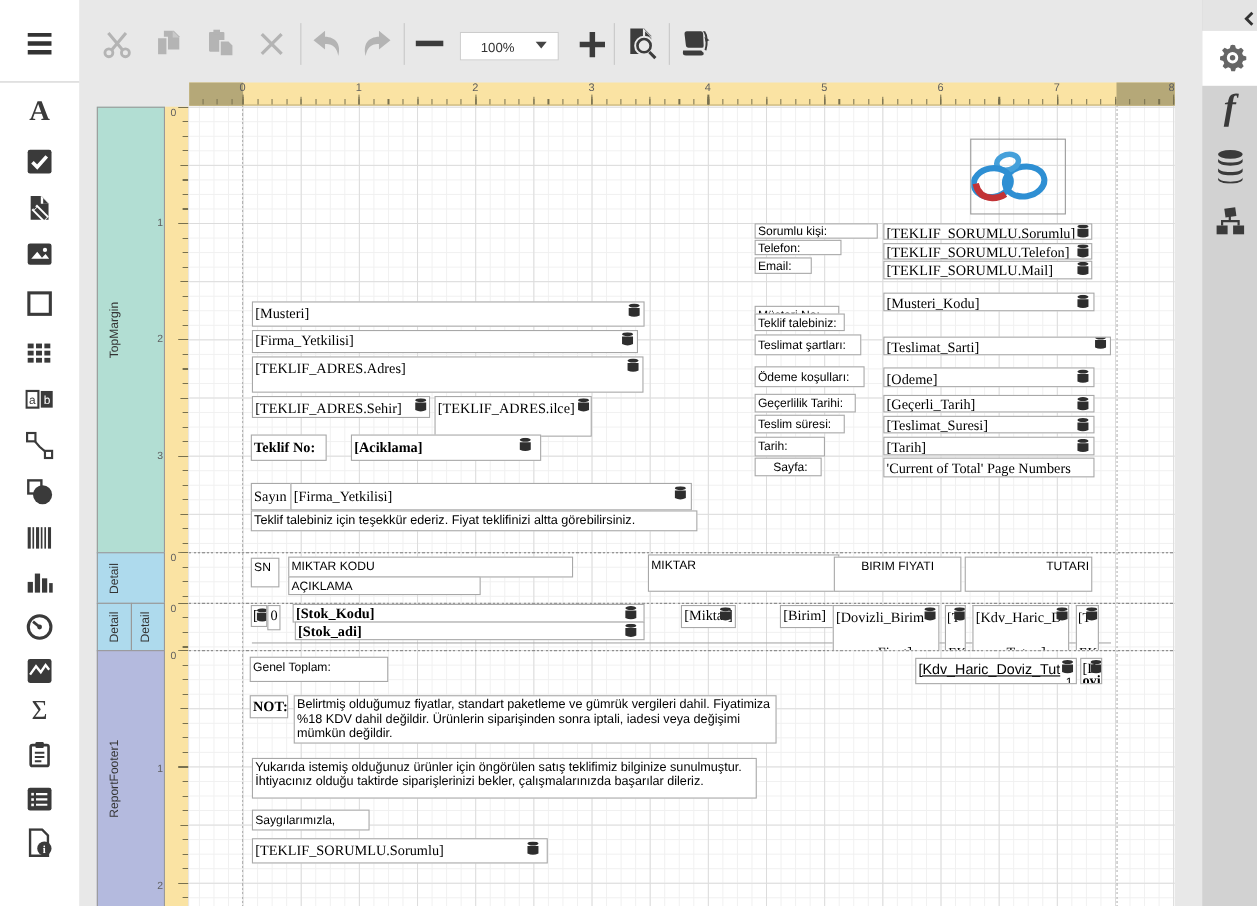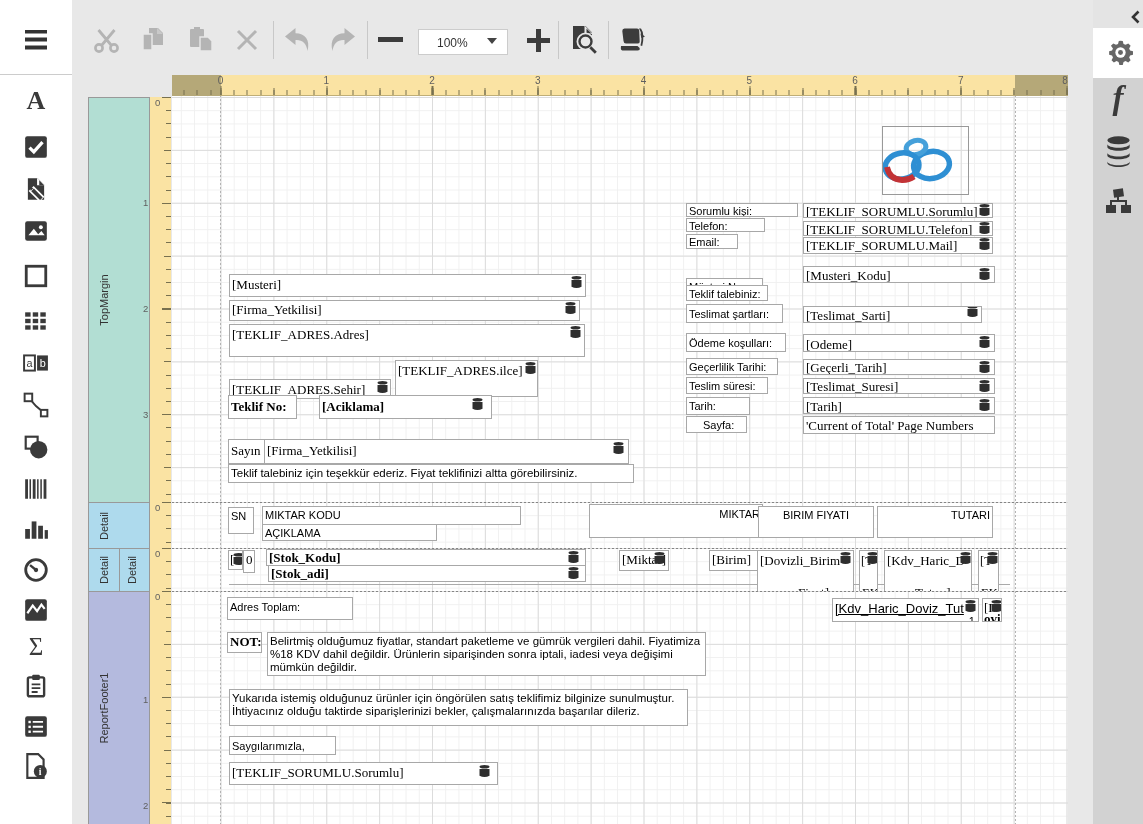--- a/index.html
+++ b/index.html
@@ -149,42 +149,42 @@
         <path d="M0.5 4 h10 v6.8 q-5 2.4 -10 0 z" fill="#2e2e2e"></path>
       </svg></div>
 <div class="el ser" style="left:229px;top:300px;width:351px;height:21px;padding-top:2px;">[Firma_Yetkilisi]<svg class="db" style="right:3px;" width="11" height="13" viewBox="0 0 11 13">
         <ellipse cx="5.5" cy="1.8" rx="5" ry="1.8" fill="#2e2e2e"></ellipse>
         <path d="M0.5 4 h10 v6.8 q-5 2.4 -10 0 z" fill="#2e2e2e"></path>
       </svg></div>
 <div class="el ser" style="left:229px;top:324px;width:356px;height:33px;padding-top:3px;">[TEKLIF_ADRES.Adres]<svg class="db" style="right:3px;" width="11" height="13" viewBox="0 0 11 13">
         <ellipse cx="5.5" cy="1.8" rx="5" ry="1.8" fill="#2e2e2e"></ellipse>
         <path d="M0.5 4 h10 v6.8 q-5 2.4 -10 0 z" fill="#2e2e2e"></path>
       </svg></div>
-<div class="el ser" style="left:229px;top:379px;width:162px;height:20px;padding-top:3px;">[TEKLIF_ADRES.Sehir]<svg class="db" style="right:2px;" width="11" height="13" viewBox="0 0 11 13">
+<div class="el ser" style="left:229px;top:360px;width:162px;height:20px;padding-top:3px;">[TEKLIF_ADRES.Sehir]<svg class="db" style="right:2px;" width="11" height="13" viewBox="0 0 11 13">
         <ellipse cx="5.5" cy="1.8" rx="5" ry="1.8" fill="#2e2e2e"></ellipse>
         <path d="M0.5 4 h10 v6.8 q-5 2.4 -10 0 z" fill="#2e2e2e"></path>
       </svg></div>
 <div class="el ser" style="left:395px;top:360px;width:143px;height:37px;padding-top:3px;">[TEKLIF_ADRES.ilce]<svg class="db" style="right:1px;" width="11" height="13" viewBox="0 0 11 13">
         <ellipse cx="5.5" cy="1.8" rx="5" ry="1.8" fill="#2e2e2e"></ellipse>
         <path d="M0.5 4 h10 v6.8 q-5 2.4 -10 0 z" fill="#2e2e2e"></path>
       </svg></div>
 <div class="el serb" style="left:228px;top:395px;width:69px;height:24px;padding-top:4px;">Teklif No:</div>
 <div class="el serb" style="left:319px;top:395px;width:173px;height:24px;padding-top:4px;">[Aciklama]<svg class="db" style="right:8px;top:2px;" width="11" height="13" viewBox="0 0 11 13">
         <ellipse cx="5.5" cy="1.8" rx="5" ry="1.8" fill="#2e2e2e"></ellipse>
         <path d="M0.5 4 h10 v6.8 q-5 2.4 -10 0 z" fill="#2e2e2e"></path>
       </svg></div>
 
 <div class="el lab" style="left:686px;top:266px;width:77px;height:17px;padding-top:2px;margin-top:12px;">Müşteri No:</div>
 <div class="el ser" style="left:803px;top:266px;width:192px;height:17px;padding-top:2px;">[Musteri_Kodu]<svg class="db" style="right:4px;" width="11" height="13" viewBox="0 0 11 13">
         <ellipse cx="5.5" cy="1.8" rx="5" ry="1.8" fill="#2e2e2e"></ellipse>
         <path d="M0.5 4 h10 v6.8 q-5 2.4 -10 0 z" fill="#2e2e2e"></path>
       </svg></div>
 <div class="el lab" style="left:686px;top:285px;width:82px;height:16px;padding-top:2px;">Teklif talebiniz:</div>
 <div class="el lab" style="left:686px;top:304px;width:97px;height:19px;padding-top:3px;">Teslimat şartları:</div>
-<div class="el ser" style="left:803px;top:306px;width:179px;height:17px;padding-top:2px;">[Teslimat_Sarti]<svg class="db" style="right:3px;top:-2px;" width="12" height="14" viewBox="0 0 11 13">
+<div class="el ser" style="left:803px;top:306px;width:207px;height:17px;padding-top:2px;">[Teslimat_Sarti]<svg class="db" style="right:3px;top:-2px;" width="12" height="14" viewBox="0 0 11 13">
         <ellipse cx="5.5" cy="1.8" rx="5" ry="1.8" fill="#2e2e2e"></ellipse>
         <path d="M0.5 4 h10 v6.8 q-5 2.4 -10 0 z" fill="#2e2e2e"></path>
       </svg></div>
 <div class="el lab" style="left:686px;top:333px;width:100px;height:19px;padding-top:3px;">Ödeme koşulları:</div>
 <div class="el ser" style="left:803px;top:334px;width:192px;height:18px;padding-top:3px;">[Odeme]<svg class="db" style="right:4px;" width="11" height="13" viewBox="0 0 11 13">
         <ellipse cx="5.5" cy="1.8" rx="5" ry="1.8" fill="#2e2e2e"></ellipse>
         <path d="M0.5 4 h10 v6.8 q-5 2.4 -10 0 z" fill="#2e2e2e"></path>
       </svg></div>
 <div class="el lab" style="left:686px;top:358px;width:92px;height:17px;padding-top:2px;">Geçerlilik Tarihi:</div>
 <div class="el ser" style="left:803px;top:359px;width:192px;height:16px;padding-top:1px;">[Geçerli_Tarih]<svg class="db" style="right:4px;" width="11" height="13" viewBox="0 0 11 13">
@@ -207,21 +207,21 @@
 <div class="el ser" style="left:228px;top:439px;width:37px;height:25px;padding-top:4px;">Sayın</div>
 <div class="el ser" style="left:264px;top:439px;width:365px;height:25px;padding-top:4px;">[Firma_Yetkilisi]<svg class="db" style="right:4px;top:2px;" width="11" height="13" viewBox="0 0 11 13">
         <ellipse cx="5.5" cy="1.8" rx="5" ry="1.8" fill="#2e2e2e"></ellipse>
         <path d="M0.5 4 h10 v6.8 q-5 2.4 -10 0 z" fill="#2e2e2e"></path>
       </svg></div>
 <div class="el par" style="left:228px;top:464px;width:406px;height:19px;padding-top:2px;">Teklif talebiniz için teşekkür ederiz. Fiyat teklifinizi altta görebilirsiniz.</div>
 
 <div class="el lab" style="left:228px;top:507px;width:26px;height:27px;padding-top:2px;">SN</div>
 <div class="el lab" style="left:262px;top:506px;width:259px;height:19px;padding-top:2px;">MIKTAR KODU</div>
 <div class="el lab" style="left:262px;top:524px;width:175px;height:17px;padding-top:2px;">AÇIKLAMA</div>
-<div class="el lab" style="left:589px;top:504px;width:174px;height:34px;padding-top:3px;text-align:right;">MIKTAR</div>
+<div class="el lab" style="left:589px;top:504px;width:174px;height:34px;padding-top:3px;text-align:left;">MIKTAR</div>
 <div class="el lab" style="left:758px;top:506px;width:116px;height:32px;padding-top:2px;text-align:center;">BIRIM FIYATI</div>
 <div class="el lab" style="left:877px;top:506px;width:116px;height:32px;padding-top:2px;text-align:right;">TUTARI</div>
 
 <div class="abs" style="left:229px;top:584px;width:781px;height:1px;background:#aaa;z-index:3;"></div>
 <div class="el ser" style="left:228px;top:550px;width:15px;height:20px;padding:2px 0 0 1px;">[<svg class="db" style="left:4px;top:2px;" width="11" height="13" viewBox="0 0 11 13">
         <ellipse cx="5.5" cy="1.8" rx="5" ry="1.8" fill="#2e2e2e"></ellipse>
         <path d="M0.5 4 h10 v6.8 q-5 2.4 -10 0 z" fill="#2e2e2e"></path>
       </svg></div>
 <div class="el ser" style="left:243px;top:550px;width:12px;height:23px;padding-top:2px;">0</div>
 <div class="el serb" style="left:266px;top:549px;width:320px;height:17px;padding-top:1px;">[Stok_Kodu]<svg class="db" style="right:6px;" width="11" height="13" viewBox="0 0 11 13">
@@ -250,21 +250,21 @@
       </svg><span style="position:absolute;left:2px;top:35px;">EK</span></div>
 <div class="el ser" style="left:884px;top:550px;width:88px;height:41px;padding-top:3px;border-bottom:none;">[Kdv_Haric_D<svg class="db" style="right:0px;top:1px;" width="11" height="13" viewBox="0 0 11 13">
         <ellipse cx="5.5" cy="1.8" rx="5" ry="1.8" fill="#2e2e2e"></ellipse>
         <path d="M0.5 4 h10 v6.8 q-5 2.4 -10 0 z" fill="#2e2e2e"></path>
       </svg><span style="position:absolute;left:30px;top:35px;">Tutarı]</span></div>
 <div class="el ser" style="left:978px;top:550px;width:21px;height:41px;padding:3px 0 0 1px;font-size:12.5px;border-bottom:none;">[T<svg class="db" style="right:0px;top:1px;" width="11" height="13" viewBox="0 0 11 13">
         <ellipse cx="5.5" cy="1.8" rx="5" ry="1.8" fill="#2e2e2e"></ellipse>
         <path d="M0.5 4 h10 v6.8 q-5 2.4 -10 0 z" fill="#2e2e2e"></path>
       </svg><span style="position:absolute;left:2px;top:35px;">EK</span></div>
 
-<div class="el lab" style="left:227px;top:597px;width:126px;height:23px;padding-top:3px;">Adres Toplam:</div>
+<div class="el lab" style="left:227px;top:597px;width:126px;height:23px;padding-top:3px;">Genel Toplam:</div>
 <div class="el" style="left:832px;top:598px;width:147px;height:24px;font-size:13px;padding-top:3px;text-decoration:underline;">[Kdv_Haric_Doviz_Tut<svg class="db" style="right:2px;top:1px;" width="11" height="13" viewBox="0 0 11 13">
         <ellipse cx="5.5" cy="1.8" rx="5" ry="1.8" fill="#2e2e2e"></ellipse>
         <path d="M0.5 4 h10 v6.8 q-5 2.4 -10 0 z" fill="#2e2e2e"></path>
       </svg><span style="position:absolute;right:3px;top:16px;font-size:11px;">,1</span></div>
 <div class="el ser" style="left:982px;top:598px;width:20px;height:24px;padding:2px 0 0 1px;">[D<svg class="db" style="right:-1px;top:1px;" width="11" height="13" viewBox="0 0 11 13">
         <ellipse cx="5.5" cy="1.8" rx="5" ry="1.8" fill="#2e2e2e"></ellipse>
         <path d="M0.5 4 h10 v6.8 q-5 2.4 -10 0 z" fill="#2e2e2e"></path>
       </svg><span style="position:absolute;left:1px;top:13px;font-weight:bold;">ovi</span></div>
 <div class="el serb" style="left:227px;top:632px;width:35px;height:21px;padding-top:2px;">NOT:</div>
 <div class="el par" style="left:267px;top:632px;width:439px;height:44px;padding-top:2px;">Belirtmiş olduğumuz fiyatlar, standart paketleme ve gümrük vergileri dahil. Fiyatimiza %18 KDV dahil değildir. Ürünlerin siparişinden sonra iptali, iadesi veya değişimi mümkün değildir.</div>

